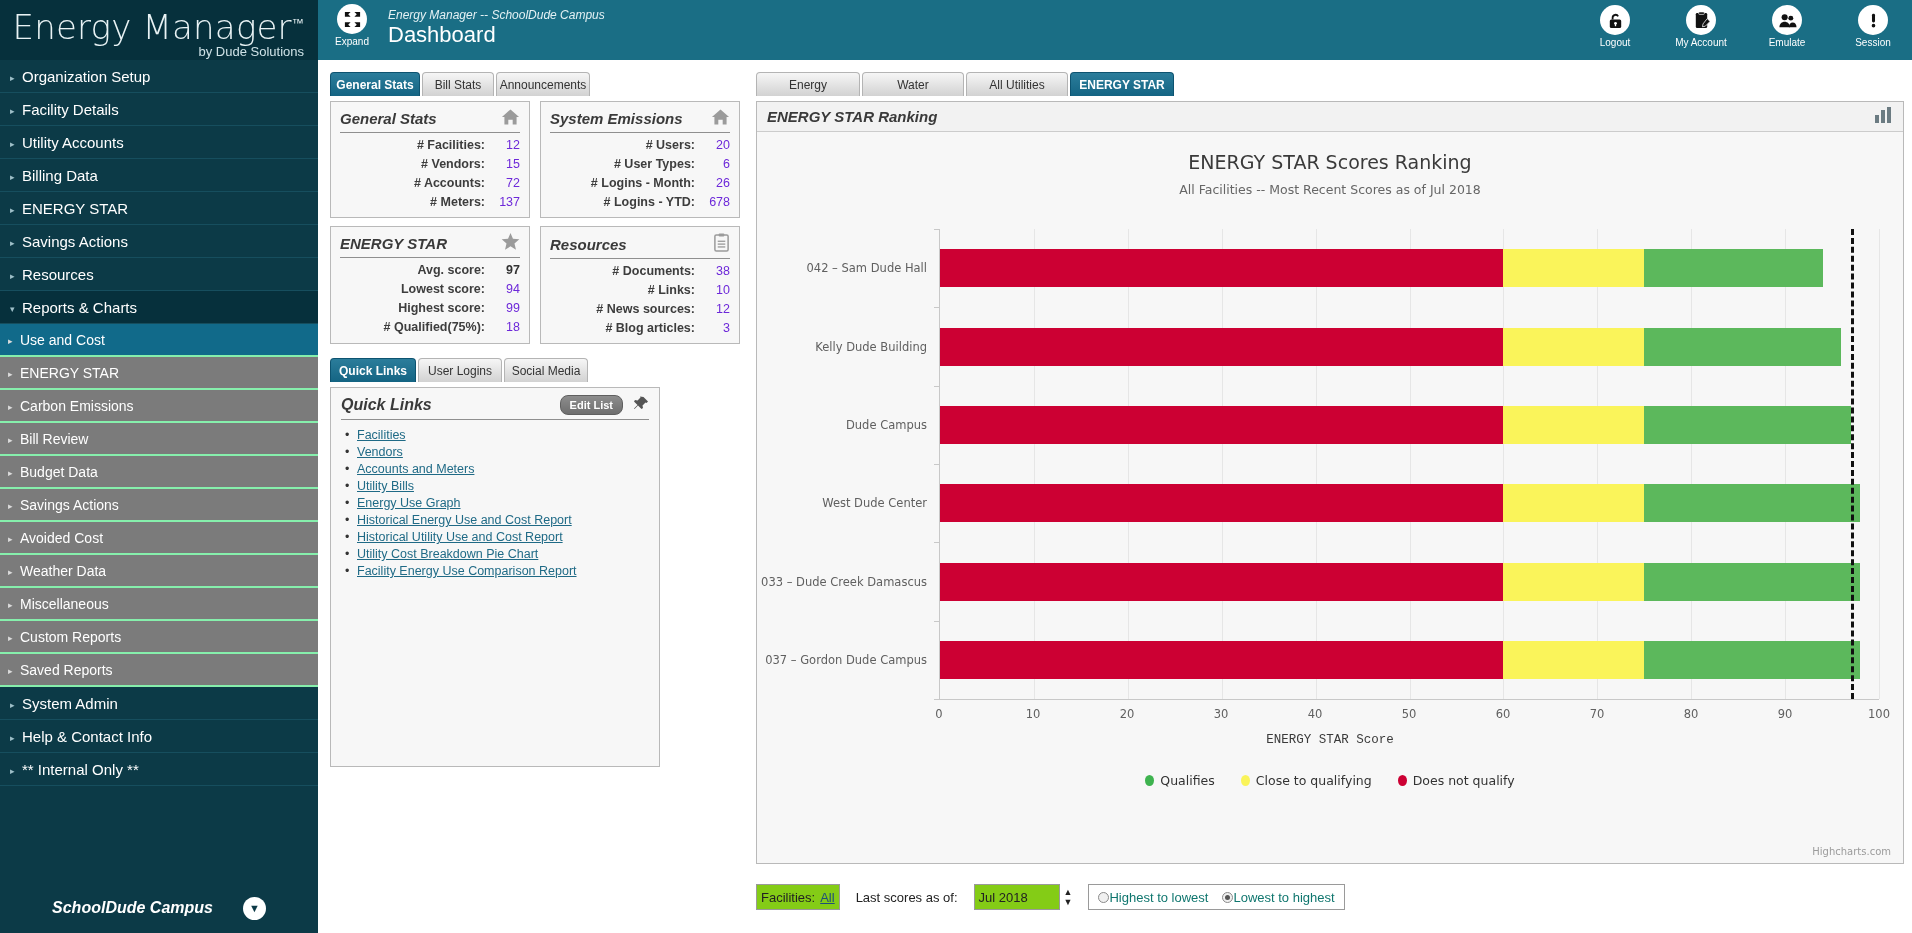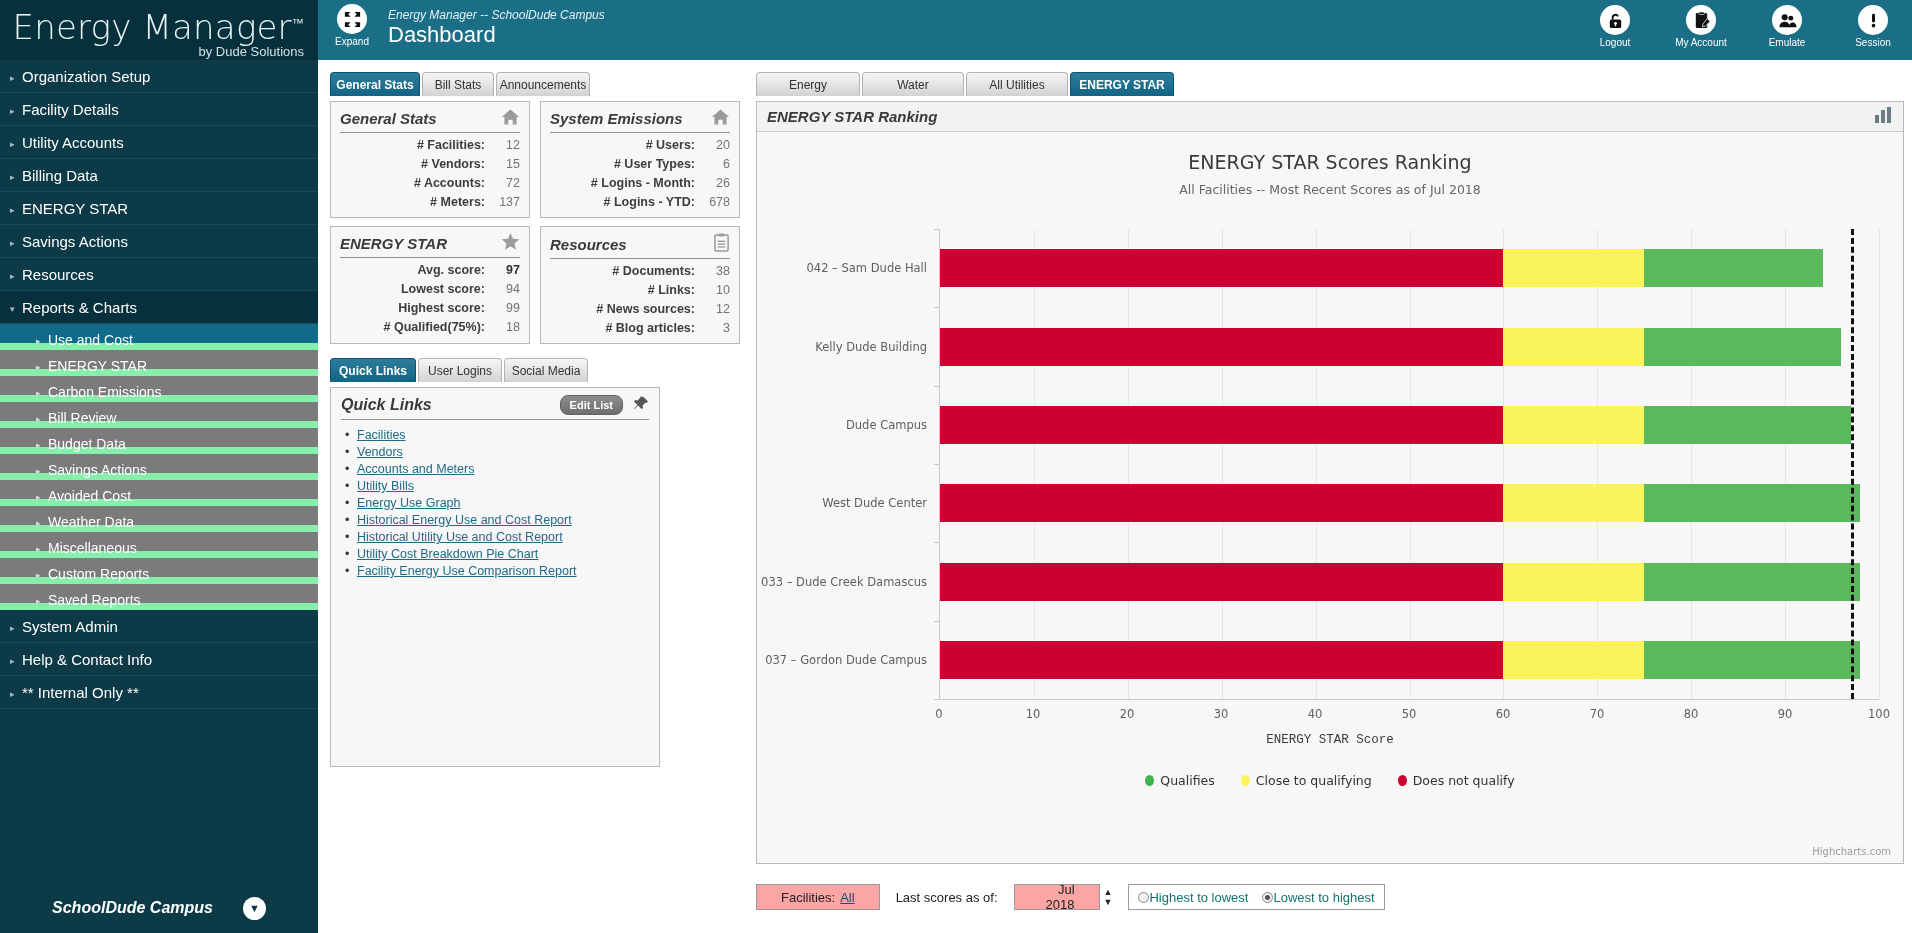--- a/index.html
+++ b/index.html
@@ -33,23 +33,23 @@
     border-bottom:1px solid #164e5e;
     padding-left:10px;
     font-size:15px; color:#ffffff; cursor:pointer;
     white-space:nowrap; overflow:hidden;
   }
   .nav-item .caret{
     display:inline-block; width:12px; color:#9fc0c9; font-size:9px; vertical-align:middle;
   }
   .nav-item.open{ background:#06303c; }
   .nav-sub{
-    height:26px; line-height:33px;
-    border-bottom:7px solid #86efac;
-    padding-left:36px; font-size:14px; background:#7b7b7b; color:#fff; cursor:pointer;
+    height:33px; line-height:33px;
+    border-bottom:2px solid #86efac;
+    padding-left:8px; font-size:14px; background:#7b7b7b; color:#fff; cursor:pointer;
   }
   .nav-sub.active{ background:#116a8a; }
   .nav-sub .caret{ display:inline-block; width:12px; color:#dcdcdc; font-size:9px; vertical-align:middle;}
   .sidebar-footer{
     position:absolute; bottom:0; left:0; width:318px; height:50px;
     display:flex; align-items:center; justify-content:center; gap:30px;
     color:#fff;
   }
   .sidebar-footer .label{ font-size:16px; font-style:italic; font-weight:bold; }
   .chev-circle{
@@ -106,21 +106,21 @@
   .panel .phead{
     display:flex; align-items:center; justify-content:space-between;
     border-bottom:1px solid #8f8f8f; padding-bottom:3px;
   }
   .panel .phead .ptxt{ font-size:15px; font-style:italic; font-weight:bold; color:#3a3a3a; }
   .panel .row{
     display:flex; justify-content:flex-end; align-items:baseline; gap:9px;
     font-size:12.5px; margin-top:5px;
   }
   .panel .row .k{ color:#3d3d3d; font-weight:bold; text-align:left; }
-  .panel .row .v{ color:#737373; width:26px; text-align:right; }
+  .panel .row .v{ color:#6d28d9; width:26px; text-align:right; }
   .panel .row .v.b{ font-weight:bold; color:#333; }
 
   .qlpanel{
     border:1px solid #b9b9b9; background:#f7f7f7; width:330px;
     margin-top:5px; height:380px; padding:7px 10px;
   }
   .qlhead{ display:flex; align-items:center; border-bottom:1px solid #8f8f8f; padding-bottom:4px; }
   .qlhead .qt{ font-size:16px; font-style:italic; font-weight:bold; color:#3a3a3a; flex:1; }
   .editbtn{
     background:linear-gradient(#8d8d8d,#6e6e6e); color:#fff; font-size:11px; font-weight:bold;
@@ -198,22 +198,22 @@
   .credit{
     position:absolute; right:12px; bottom:6px; font-size:10px; color:#9b9b9b;
     font-family:"DejaVu Sans", sans-serif;
   }
 
   
   .controls{
     position:absolute; left:756px; top:884px; display:flex; align-items:center; gap:16px;
   }
   .ctrlbox{
-    border:1px solid #9a9a9a; background:#fca5a5; height:26px;
-    display:flex; align-items:center; padding:0 24px; font-size:13px; color:#222;text-align:right;
+    border:1px solid #9a9a9a; background:#84cc16; height:26px;
+    display:flex; align-items:center; padding:0 4px; font-size:13px; color:#222;text-align:right;
   }
   .ctrlbox a{ color:#1f4e79; text-decoration:underline; margin-left:5px; cursor:pointer; }
   .lbl{ font-size:13px; color:#222; }
   .spin{ display:flex; flex-direction:column; gap:1px; margin-left:4px; cursor:pointer; }
   .spin span{ font-size:9px; line-height:9px; color:#222; }
   .radios{
     border:1px solid #9a9a9a; background:#fff; height:26px;
     display:flex; align-items:center; gap:14px; padding:0 9px; font-size:13px;
   }
   .radios label{ display:flex; align-items:center; cursor:pointer; color:#0f766e; }

